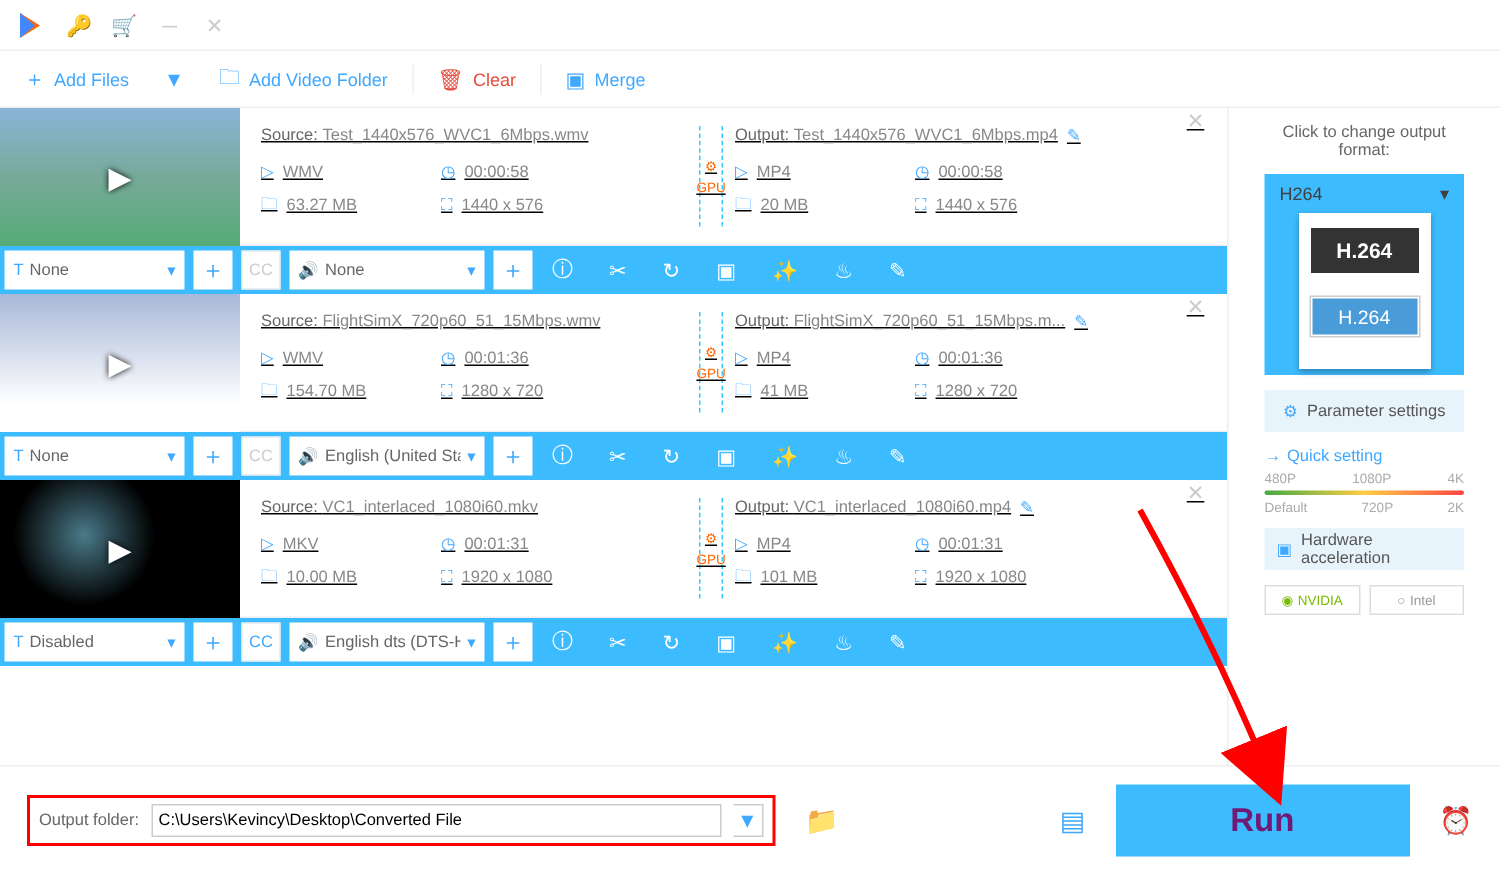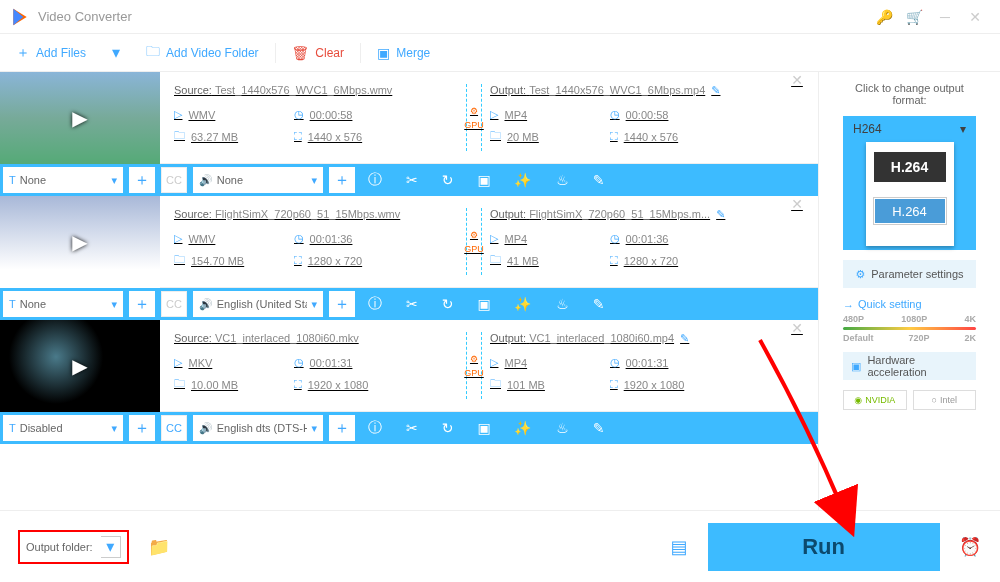--- a/index.html
+++ b/index.html
@@ -56,48 +56,47 @@
 .fmt-top { width: 100%; display: flex; justify-content: space-between; align-items: flex-end; color: #404040; font-size: 12px; padding: 2px 6px; }
 .fmt-card { width: 88px; height: 104px; background: #fff; margin-top: 4px; box-shadow: 0 2px 4px rgba(0,0,0,0.3); display: flex; flex-direction: column; align-items: center; padding: 4px; }
 .fmt-badge1 { background: #333; color: #fff; width: 72px; height: 30px; display: flex; align-items: center; justify-content: center; font-weight: bold; font-size: 14px; margin-top: 6px; }
 .fmt-badge2 { background: #4a9cd8; color: #fff; width: 72px; height: 26px; display: flex; align-items: center; justify-content: center; font-size: 13px; margin-top: 16px; border: 1px solid #fff; outline: 1px solid #ccc; }
 .param-btn { height: 28px; background: #e8f4fb; display: flex; align-items: center; justify-content: center; gap: 6px; font-size: 11px; color: #555; cursor: pointer; }
 .param-btn .ic { color: #40a9ff; }
 .qs { font-size: 11px; color: #666; }
 .qs-title { color: #40a9ff; display: flex; align-items: center; gap: 4px; font-size: 11px; }
 .qs-arrow { color: #40a9ff; }
 .slider { height: 28px; position: relative; margin-top: 4px; font-size: 9px; color: #aaa; }
-.slider-labels { display: flex; justify-content: space-between; font-weight: bold; }
+.slider-labels { display: flex; justify-content: space-between; }
 .slider-track { height: 3px; background: linear-gradient(90deg, #4a4, #fc4, #f44); margin: 3px 0; border-radius: 2px; }
 .hw-btn { height: 28px; background: #e8f4fb; display: flex; align-items: center; gap: 6px; font-size: 11px; color: #555; padding: 0 8px; cursor: pointer; }
 .brands { display: flex; gap: 6px; }
 .brand { flex: 1; height: 20px; border: 1px solid #ddd; display: flex; align-items: center; justify-content: center; font-size: 9px; color: #999; gap: 3px; }
 .brand.nv { color: #7b0; }
 
 .footer { height: 72px; border-top: 1px solid #eee; display: flex; align-items: center; padding: 0 18px; gap: 20px; }
 .outfolder-wrap { display: flex; align-items: center; gap: 8px; border: 2px solid #f00; padding: 4px 6px; }
 .outfolder-wrap .lbl { font-size: 11px; color: #666; }
 .outfolder-wrap input { width: 380px; height: 22px; border: 1px solid #ccc; font-size: 11px; padding: 0 4px; }
 .outfolder-wrap .drop { color: #40a9ff; width: 20px; height: 22px; border: 1px solid #ccc; border-left: none; display: flex; align-items: center; justify-content: center; cursor: pointer; }
 .foot-ic { color: #40a9ff; font-size: 18px; cursor: pointer; }
 .spacer { flex: 1; }
-.runbtn { width: 232px; height: 48px; background: #3dbbff; color: #0c4a6e; font-size: 22px; font-weight: bold; display: flex; align-items: center; justify-content: center; cursor: pointer; }
+.runbtn { width: 196px; height: 48px; background: #3dbbff; color: #701a75; font-size: 22px; font-weight: bold; display: flex; align-items: center; justify-content: center; cursor: pointer; }
 
 .red-arrow { position: absolute; pointer-events: none; }
 svg { display: block; }
 </style>
 </head>
 <body>
 
 <div class="titlebar">
   <svg class="logo" viewBox="0 0 24 24">
       <path d="M4 2 L20 12 L4 22 Z" fill="#f60"></path>
       <path d="M4 2 L16 12 L4 22 Z" fill="#48f"></path>
     </svg>
-  <div class="title">Video Converter</div>
   <div class="tb-icon" style="color:#f9a">🔑</div>
   <div class="tb-icon">🛒</div>
   <div class="tb-icon">─</div>
   <div class="tb-icon">✕</div>
 </div>
 
 <div class="toolbar">
   <div class="toolbar-item">
       <span class="ti-icon">＋</span>
       <span>Add Files</span>
@@ -427,20 +426,21 @@
           <span>○</span>
           <span>Intel</span>
         </div>
     </div>
   </div>
 </div>
 
 <div class="footer">
   <div class="outfolder-wrap">
     <span class="lbl">Output folder:</span>
+    <input type="text" value="C:\Users\Kevincy\Desktop\Converted File" style="">
     <div class="drop">▾</div>
   </div>
   <span class="foot-ic">📁</span>
   <div class="spacer"></div>
   <span class="foot-ic">▤</span>
   <div class="runbtn">
       <span>Run</span>
     </div>
   <span class="foot-ic">⏰</span>
 </div>

